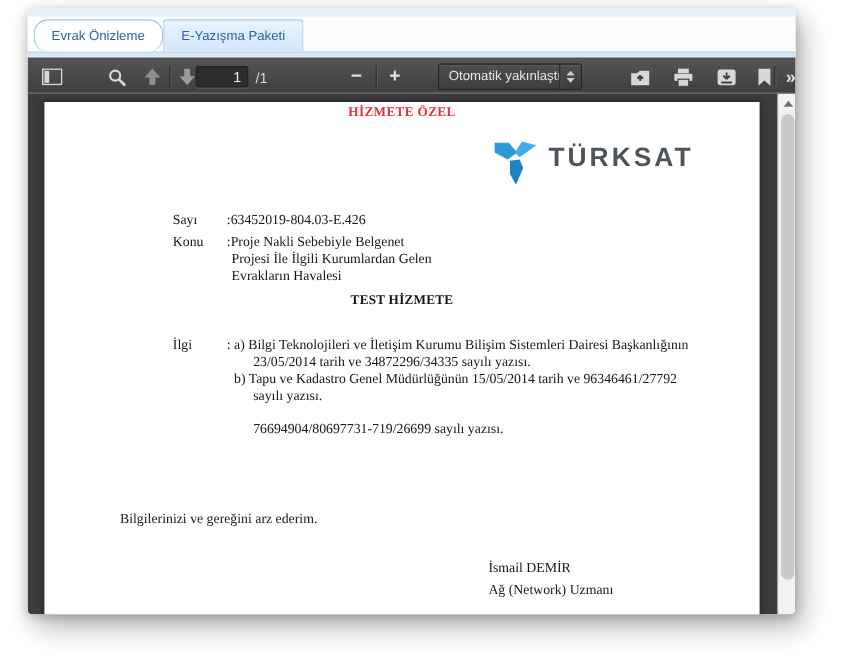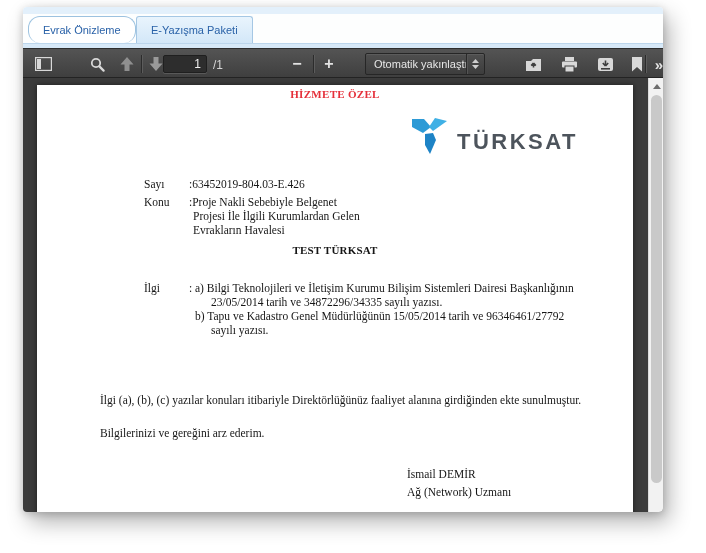--- a/index.html
+++ b/index.html
@@ -63,21 +63,21 @@
   .scroll-thumb { position:absolute; top:17px; left:2px; width:11px; height:388px; background:#c9c9c9; border-radius:6px; cursor:grab; }
 
   .page {
     position:absolute; left:14px; top:7px; width:596px; height:470px;
     background:#ffffff; box-shadow:0 0 6px rgba(0,0,0,.5);
     font-family:"Liberation Serif", serif; color:#161616; font-size:11.5px;
   }
   .abs { position:absolute; white-space:nowrap; }
   .classification { left:0; right:0; top:3px; text-align:center; font-weight:bold; font-size:11px; letter-spacing:.3px; }
   .recipient { left:0; right:0; top:159px; text-align:center; font-weight:bold; font-size:11px; letter-spacing:.2px; }
-  .logo { left:375px; top:33px; display:flex; align-items:flex-end; gap:9px; }
+  .logo { left:375px; top:33px; display:flex; align-items:flex-start; gap:9px; }
   .logo-text { font-family:"Liberation Sans", sans-serif; font-weight:bold; font-size:22px; letter-spacing:2.5px; }
   .par { white-space:normal; line-height:14.5px; }
   .justified { text-align:justify; text-align-last:left; }
   .signature { left:370px; top:380px; width:190px; text-align:left; line-height:18px; white-space:normal; }
 
   .doc-line { line-height:14px;margin-left:44px; }
 </style>
 </head>
 <body>
 
@@ -190,30 +190,30 @@
         </div>
 
         <span class="abs doc-line" style="left:63px; top:92px;">Sayı</span>
         <span class="abs doc-line" style="left:108px; top:92px;">:63452019-804.03-E.426</span>
 
         <span class="abs doc-line" style="left:63px; top:110px;">Konu</span>
         <span class="abs doc-line" style="left:108px; top:110px;">:Proje Nakli Sebebiyle Belgenet</span>
         <span class="abs doc-line" style="left:112px; top:124px;">Projesi İle İlgili Kurumlardan Gelen</span>
         <span class="abs doc-line" style="left:112px; top:138px;">Evrakların Havalesi</span>
 
-        <div class="abs recipient">TEST TÜRKSAT</div>
+        <div class="abs recipient">TEST HİZMETE</div>
 
         <span class="abs doc-line" style="left:63px; top:196px;">İlgi</span>
         <span class="abs doc-line" style="left:108px; top:196px;">:</span>
         <span class="abs doc-line" style="left:114px; top:196px;">a) Bilgi Teknolojileri ve İletişim Kurumu Bilişim Sistemleri Dairesi Başkanlığının</span>
         <span class="abs doc-line" style="left:130px; top:210px;">23/05/2014 tarih ve 34872296/34335 sayılı yazısı.</span>
         <span class="abs doc-line" style="left:114px; top:224px;">b) Tapu ve Kadastro Genel Müdürlüğünün 15/05/2014 tarih ve 96346461/27792</span>
         <span class="abs doc-line" style="left:130px; top:238px;">sayılı yazısı.</span>
-
-        <div class="abs par justified" style="left:63px; top:308px; width:494px;">İlgi (a), (b), (c) yazılar konuları itibariyle Direktörlüğünüz faaliyet alanına girdiğinden ekte sunulmuştur.</div>
+        <span class="abs doc-line" style="left:130px; top:266px;">76694904/80697731-719/26699 sayılı yazısı.</span>
+
         <div class="abs par" style="left:63px; top:341px; width:494px;">Bilgilerinizi ve gereğini arz ederim.</div>
 
         <div class="abs signature">
           <div>İsmail DEMİR</div>
           <div>Ağ (Network) Uzmanı</div>
         </div>
       </div>
 
       <div class="scrollbar">
         <div class="scroll-up">

